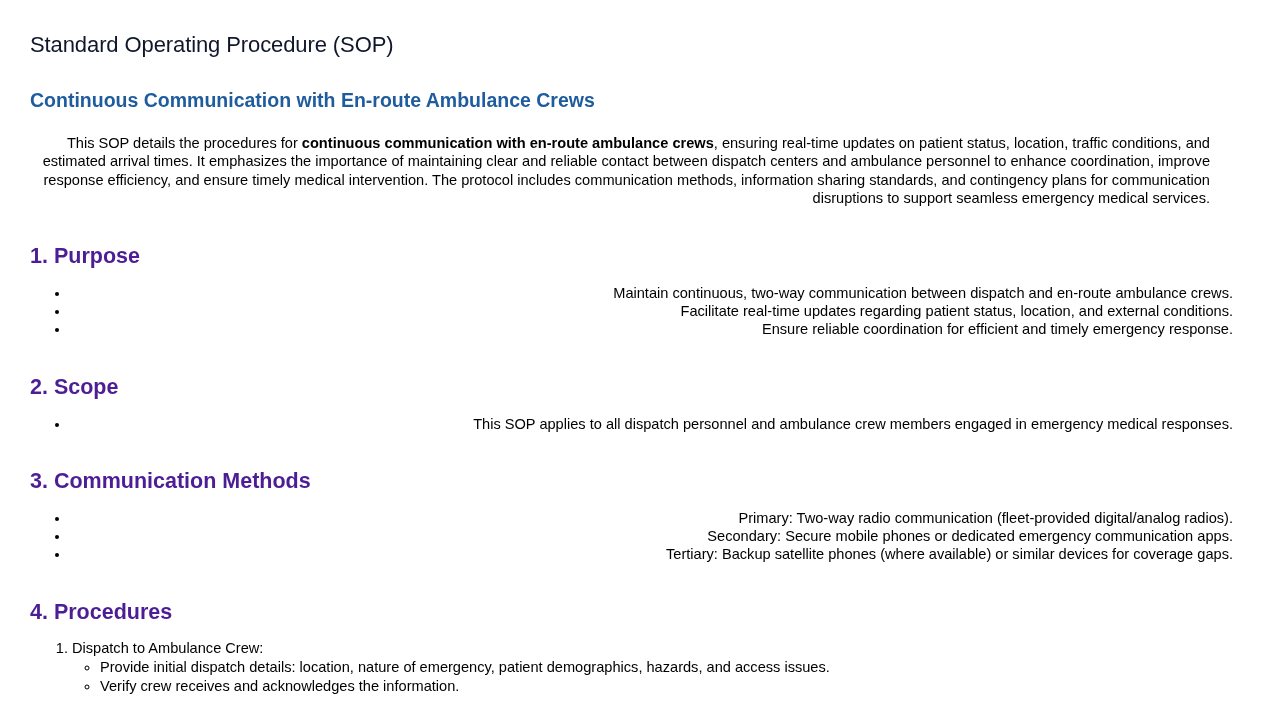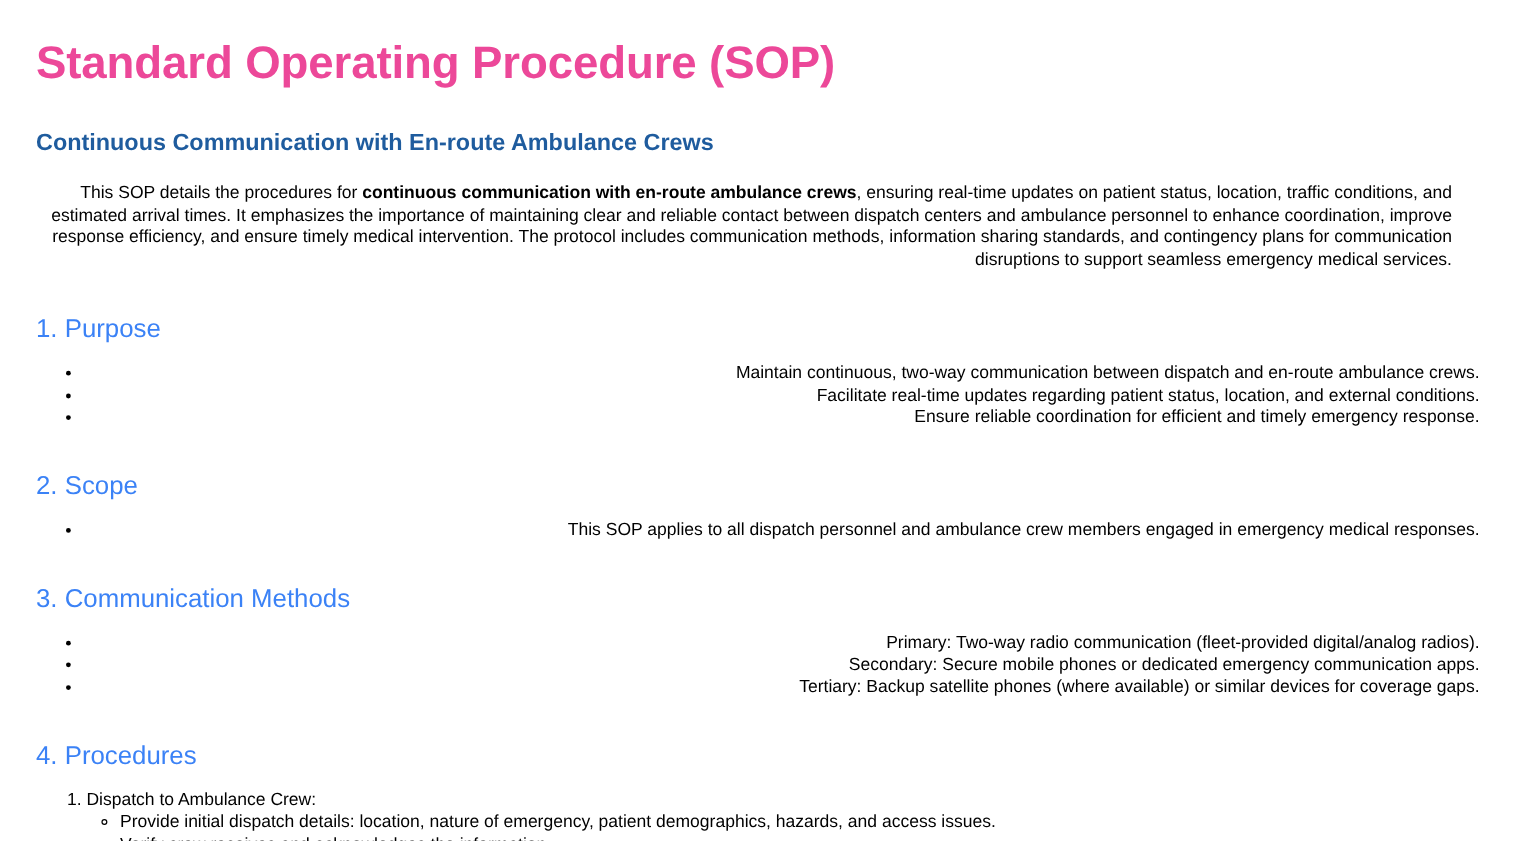--- a/index.html
+++ b/index.html
@@ -12,24 +12,24 @@
     height: 701px;
     overflow: hidden;
     font-family: "Liberation Sans", sans-serif;
     color: #000000;
   }
   .page {
     padding: 22px 30px 0 30px;
     box-sizing: border-box;
   }
   h1.doc-title {
-    font-size: 38px;
+    font-size: 22px;
     line-height: 1.15;
-    font-weight: bold;
-    color: #ec4899;
+    font-weight: normal;
+    color: #0f172a;
     margin: 10px 0 0 0;
     letter-spacing: -0.1px;
   }
   h2.doc-subtitle {
     font-size: 19.5px;
     line-height: 1.2;
     font-weight: bold;
     color: #1f5c9e;
     margin: 32px 0 0 0;
   }
@@ -38,22 +38,22 @@
     line-height: 18.6px;
     margin: 21px 0 0 0;
     max-width: 1180px;
     text-align: right;
     color: #000;
   }
   p.intro b { font-weight: bold; }
   h3.section-heading {
     font-size: 21.5px;
     line-height: 1.2;
-    font-weight: normal;
-    color: #3b82f6;
+    font-weight: bold;
+    color: #4c1d95;
     margin: 36px 0 0 0;
   }
   ul.bullets {
     margin: 14px 0 0 0;
     padding-left: 40px;
     list-style-type: disc;
     text-align: right;
   }
   ul.bullets > li {
     font-size: 14.6px;

